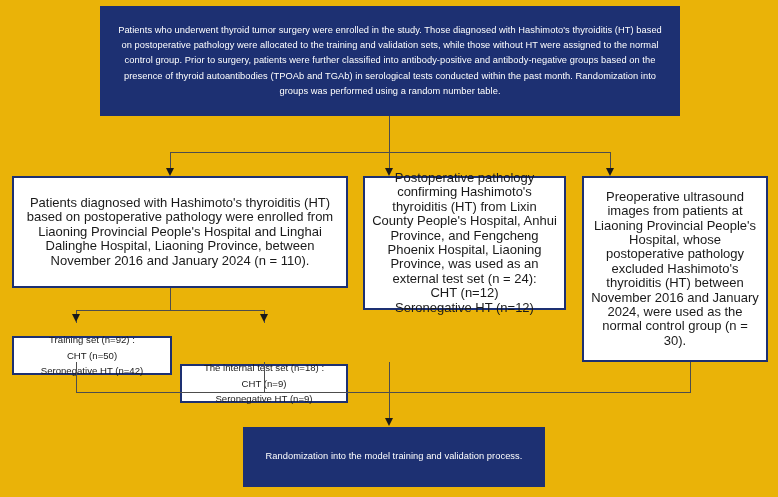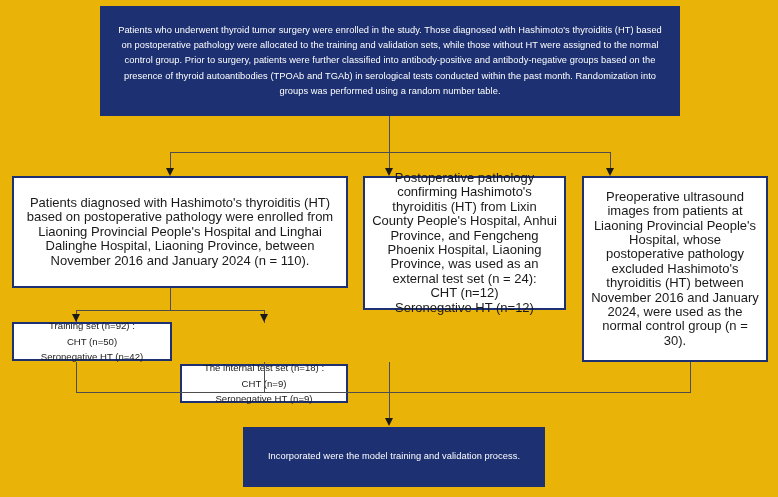--- a/index.html
+++ b/index.html
@@ -107,37 +107,37 @@
 
   <div class="vline" style="left:170px; top:288px; height:23px;"></div>
   <div class="hline" style="left:76px; top:288px; width:0px;"></div>
   <div class="hline" style="left:76px; top:287px; width:0px;"></div>
   <div class="hline" style="left:76px; top:310px; width:189px;"></div>
   <div class="vline" style="left:76px; top:310px; height:13px;"></div>
   <div class="arrowhead" style="left:71.5px; top:314px;"></div>
   <div class="vline" style="left:264px; top:310px; height:13px;"></div>
   <div class="arrowhead" style="left:259.5px; top:314px;"></div>
 
-  <div class="node outlined small" style="left:12px; top:322px; width:160px; height:39px; padding:2px 4px;justify-content:flex-end;">
+  <div class="node outlined small" style="left:12px; top:336px; width:160px; height:39px; padding:2px 4px;justify-content:flex-end;">
     <span class="txt">Training  set  (n=92)  :
 CHT  (n=50)
 Seronegative HT  (n=42)</span>
   </div>
 
   <div class="node outlined small" style="left:180px; top:323px; width:168px; height:39px; padding:2px 4px;margin-top:41px;">
     <span class="txt">The internal test set  (n=18)  :
 CHT  (n=9)
 Seronegative HT  (n=9)</span>
   </div>
 
   <div class="vline" style="left:76px; top:362px; height:30px;"></div>
   <div class="vline" style="left:264px; top:362px; height:30px;"></div>
   <div class="vline" style="left:389px; top:362px; height:30px;"></div>
   <div class="vline" style="left:690px; top:362px; height:30px;"></div>
   <div class="hline" style="left:76px; top:392px; width:615px;"></div>
   <div class="vline" style="left:389px; top:392px; height:27px;"></div>
   <div class="arrowhead" style="left:384.5px; top:418px;"></div>
 
   <div class="node filled" style="left:243px; top:427px; width:302px; height:60px; padding:4px 10px;">
-    <span class="txt">Incorporated were the model training and validation process.</span>
+    <span class="txt">Randomization into the model training and validation process.</span>
   </div>
 
 </div>
 
 </body></html>

